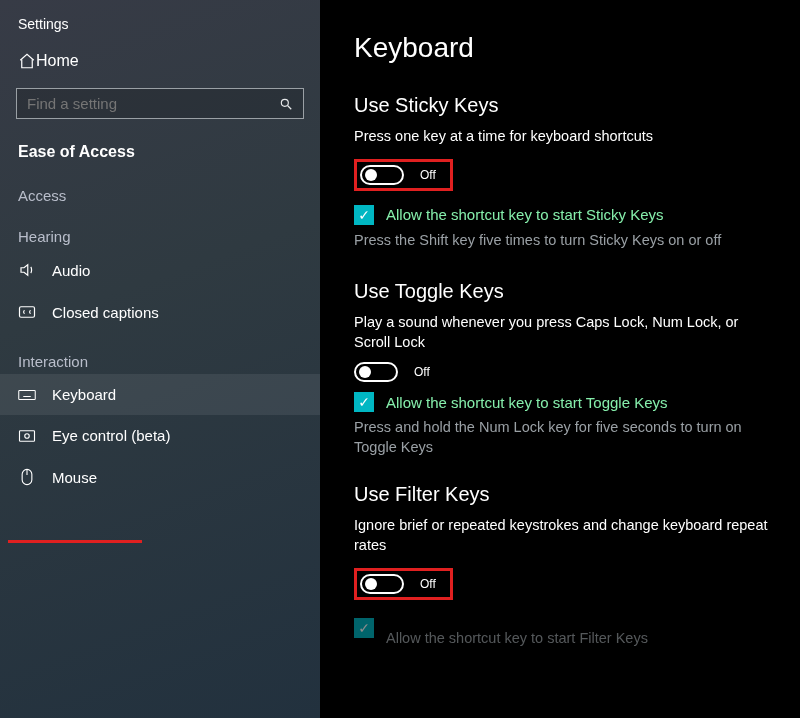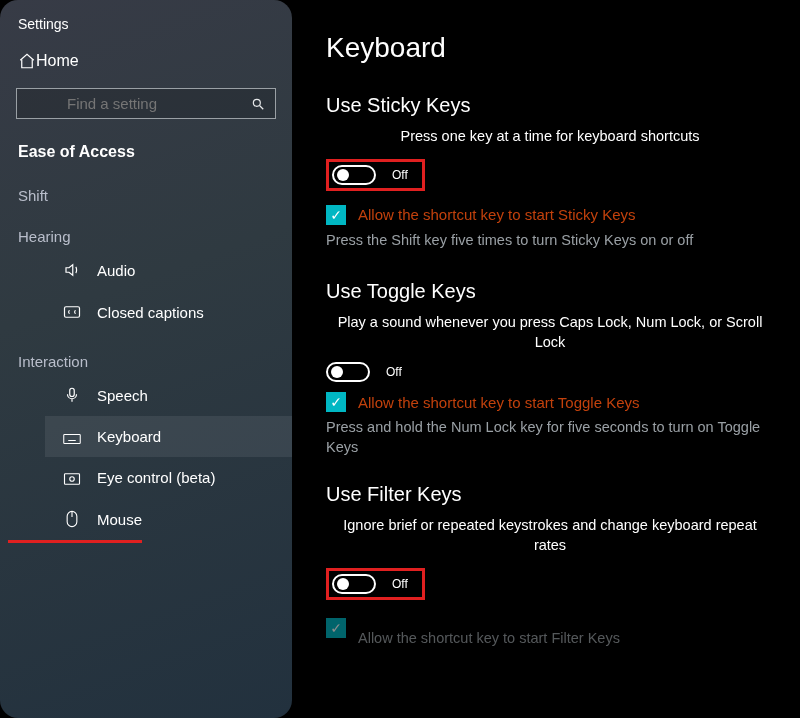--- a/index.html
+++ b/index.html
@@ -1,76 +1,75 @@
 <!DOCTYPE html>
 <html><head>
 <meta charset="utf-8">
 <style>
   * { box-sizing: border-box; margin: 0; padding: 0; }
   html, body { width: 800px; height: 718px; overflow: hidden; font-family: "Segoe UI", Arial, sans-serif; background: #000; color: #fff; }
   .app { display: flex; height: 100%; }
   .sidebar {
-    width: 292px;
+    width: 320px;
     background: linear-gradient(160deg, #373b46 0%, #2f3a41 40%, #22313e 100%);
     padding: 10px 0 0 0;
     position: relative;
-    border-radius: 18px;
   }
   .sb-title { font-size: 14px; padding: 6px 18px 10px 18px; color: #fff; }
   .sb-home {
     display: flex; align-items: center; 
     padding: 10px 18px; font-size: 16px; color: #fff;
   }
   .sb-home .icon { width: 18px; display:flex; align-items:center; justify-content:center; }
   .search-row { padding: 8px 16px; }
   .search-box {
     display: flex; align-items: center; justify-content: space-between;
     border: 1px solid #9aa0a5; padding: 6px 10px; background: rgba(0,0,0,0.15);
     color: #e7e9eb;
   }
   .search-box input {
     background: transparent; border: none; outline: none; color: #e7e9eb;
-    font-size: 15px; width: 100%; margin-left: 40px;
+    font-size: 15px; width: 100%;
   }
   .search-box .sicon { color: #e7e9eb; font-size: 14px; margin-left: 6px; }
   .sb-section-strong { padding: 16px 24px 6px 18px; font-size: 16px; font-weight: 600; color: #fff; }
   .sb-section { padding: 20px 18px 4px 18px; font-size: 15px; color: #b9becb; }
   .sb-item {
-    display: flex; align-items: flex-end; gap: 16px;
-    padding: 12px 18px; font-size: 15px; color: #fff; margin-left: 45px;
+    display: flex; align-items: center; gap: 16px;
+    padding: 12px 18px; font-size: 15px; color: #fff;
   }
   .sb-item.selected { background: rgba(255,255,255,0.08); }
   .sb-item .icon { width: 18px; display:flex; align-items:center; justify-content:center; color:#fff; }
   svg { display:block; }
   .red-underline {
     position: absolute; left: 8px; width: 134px; height: 3px; background: #e02020;
   }
   .main {
     flex: 1; background: #000; padding: 32px 26px 0 34px; overflow: hidden;
   }
   .page-title { font-size: 28px; font-weight: 400; margin-bottom: 30px; }
   .group-title { font-size: 20px; font-weight: 500; margin-top: 18px; margin-bottom: 10px; }
-  .desc { font-size: 14.5px; color: #ffffff; margin-bottom: 10px; line-height: 1.35; text-align: center; }
+  .desc { font-size: 14.5px; color: #ffffff; margin-bottom: 10px; line-height: 1.35; }
   .sub { font-size: 14.5px; color: #9aa0a5; margin: 6px 0 10px 0; line-height: 1.35; }
   .toggle-row { display: flex; align-items: center; gap: 16px; margin: 6px 0 10px 0; }
   .toggle {
     width: 44px; height: 20px; border: 2px solid #fff; border-radius: 12px;
     position: relative; background: transparent;
   }
   .toggle .knob {
     position: absolute; top: 2px; left: 3px; width: 12px; height: 12px;
     background: #fff; border-radius: 50%;
   }
   .toggle-label { font-size: 12px; color: #fff; }
   .check-row { display: flex; align-items: center; gap: 12px; margin: 6px 0 4px 0; }
   .checkbox {
     width: 20px; height: 20px; background: #00b7c3; display:flex; align-items:center; justify-content:center;
     color:#fff; font-size:14px; line-height:1;
   }
-  .check-label { font-size: 15px; color: #c2410c; }
+  .check-label { font-size: 15px; color: #86efac; }
   .red-box {
     border: 3px solid #e02020; padding: 3px 14px 3px 3px; display: inline-flex; align-items: center; gap: 16px;
     margin: 2px 0 8px 0;
   }
   .cut { color:#9aa0a5; font-size:14.5px; margin-top:20px; }
 </style>
 </head>
 <body>
 
 <div class="app">
@@ -95,21 +94,21 @@
           <svg width="14" height="14" viewBox="0 0 24 24" fill="none" stroke="#e7e9eb" stroke-width="2">
             <circle cx="10" cy="10" r="6"></circle>
               <line x1="15" y1="15" x2="21" y2="21"></line>
           </svg>
         </span>
       </div>
     </div>
 
     <div class="sb-section-strong">Ease of Access</div>
 
-    <div class="sb-section">Shift</div>
+    <div class="sb-section">Access</div>
 
     <div class="sb-section">Hearing</div>
 
     <div class="sb-item">
       <span class="icon">
         <svg width="18" height="18" viewBox="0 0 24 24" fill="none" stroke="#fff" stroke-width="1.6">
           <path d="M4 9v6h4l5 4V5L8 9H4z"></path>
             <path d="M17 8c1.5 1.5 1.5 6.5 0 8"></path>
         </svg>
       </span>
@@ -121,29 +120,20 @@
         <svg width="18" height="18" viewBox="0 0 24 24" fill="none" stroke="#fff" stroke-width="1.6">
           <rect x="2" y="5" width="20" height="14" rx="2"></rect>
             <path d="M9 10c-2 0-2 4 0 4M17 10c-2 0-2 4 0 4"></path>
         </svg>
       </span>
       <span>Closed captions</span>
     </div>
 
     <div class="sb-section">Interaction</div>
 
-    <div class="sb-item">
-      <span class="icon">
-        <svg width="18" height="18" viewBox="0 0 24 24" fill="none" stroke="#fff" stroke-width="1.6">
-          <rect x="9" y="3" width="6" height="11" rx="3"></rect>
-            <path d="M6 11a6 6 0 0 0 12 0M12 17v4"></path>
-        </svg>
-      </span>
-      <span>Speech</span>
-    </div>
 
     <div class="sb-item selected">
       <span class="icon">
         <svg width="18" height="12" viewBox="0 0 24 14" fill="none" stroke="#fff" stroke-width="1.4">
           <rect x="1" y="1" width="22" height="12" rx="1"></rect>
           <line x1="5" y1="5" x2="5" y2="5"></line>
             <line x1="9" y1="5" x2="9" y2="5"></line>
           <line x1="13" y1="5" x2="13" y2="5"></line>
             <line x1="17" y1="5" x2="17" y2="5"></line>
           <line x1="7" y1="9" x2="17" y2="9"></line>

